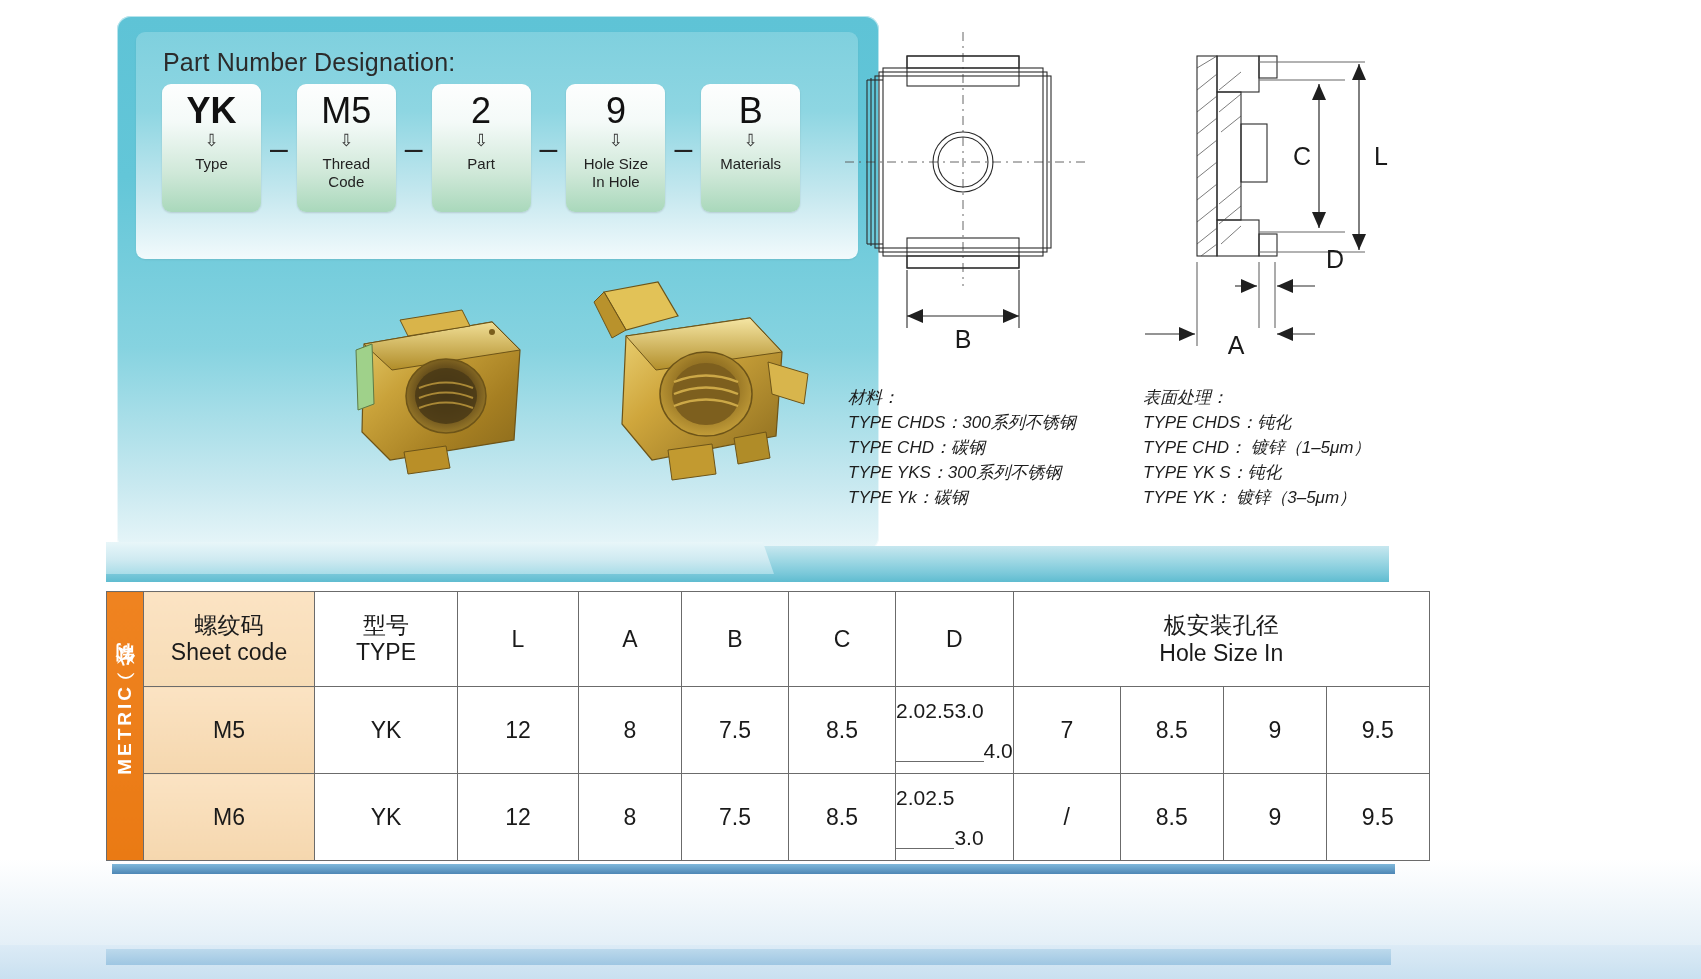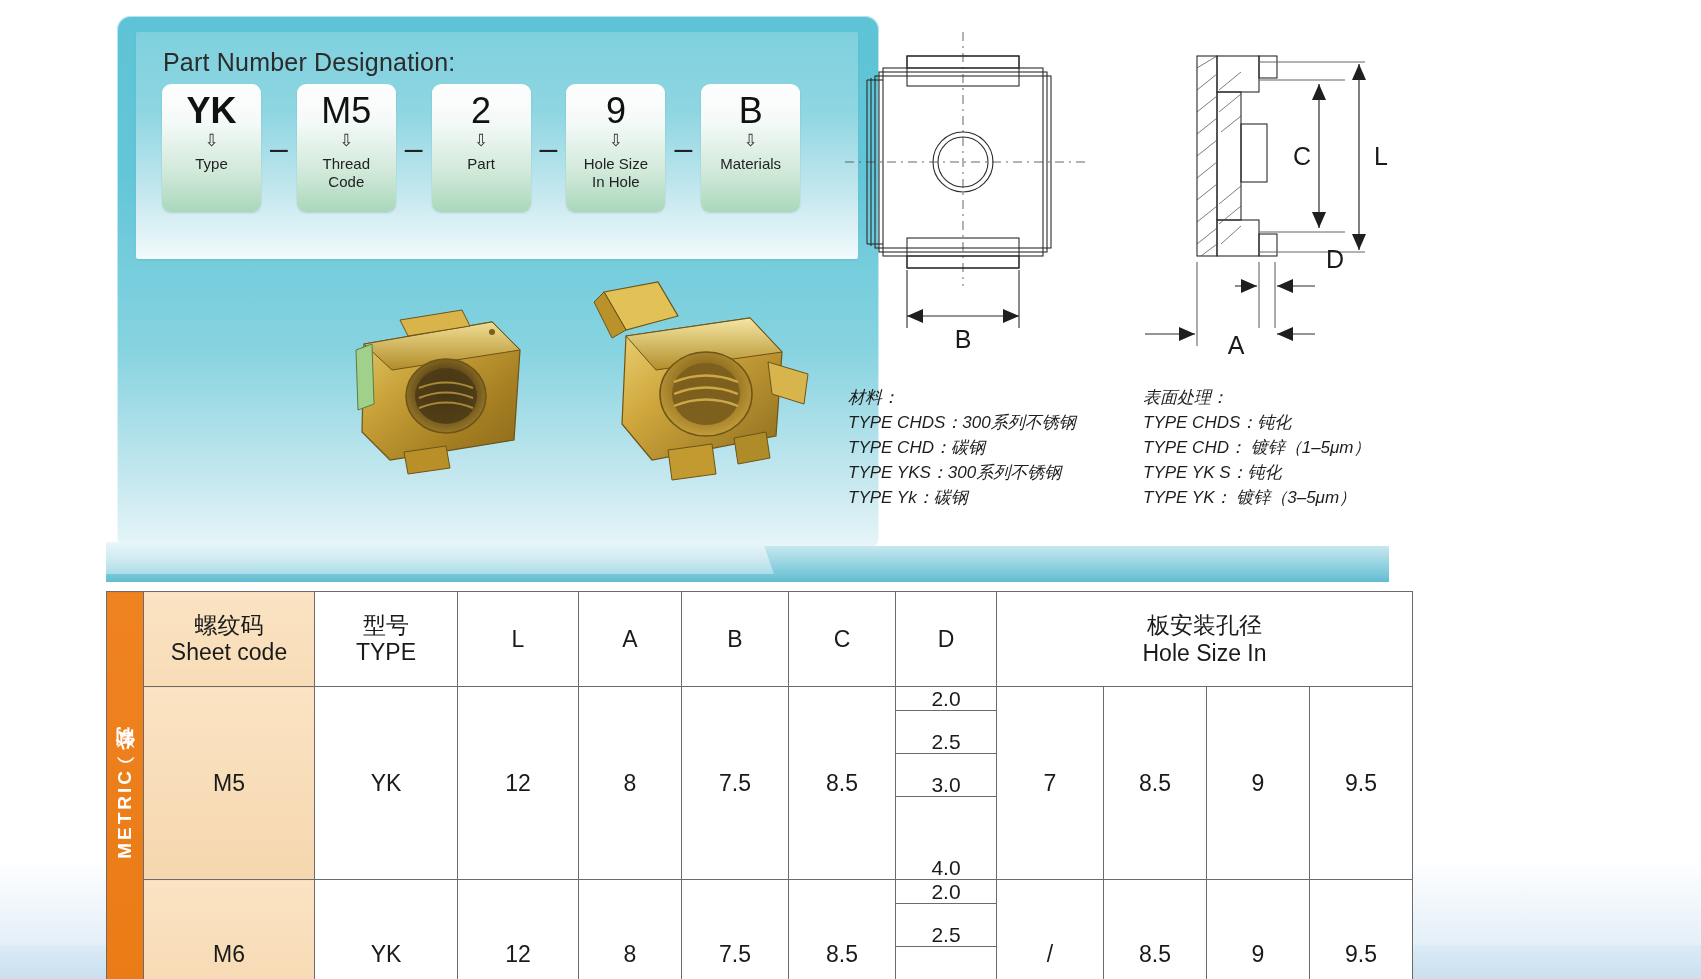--- a/index.html
+++ b/index.html
@@ -25,21 +25,21 @@
   
   .hero{
     position:absolute;left:117px;top:16px;width:762px;height:535px;
     border-radius:14px;
     background:linear-gradient(to bottom,#5ec3d6 0%,#63c6d8 30%,#86d3e0 62%,#c9e9f0 88%,#e9f6f9 100%);
     box-shadow:0 0 0 1px rgba(255,255,255,.55) inset;
     z-index:2;
   }
   .hero-inner{
     position:absolute;left:19px;top:16px;width:722px;height:227px;
-    border-radius:2px;
+    border-radius:9px;
     background:linear-gradient(to bottom,#7fd0de 0%,#8ed6e2 35%,#c6e8ef 72%,#f2fafc 100%);
     box-shadow:0 1px 2px rgba(0,0,0,.08);
   }
   .pn-title{
     position:absolute;left:27px;top:16px;
     font-size:25px;color:#2b2b2b;letter-spacing:.2px;
   }
   .pn-row{
     position:absolute;left:26px;top:52px;
     display:flex;align-items:flex-start;
@@ -136,21 +136,21 @@
   .col-a{width:100px;}
   .col-b{width:104px;}
   .col-c{width:104px;}
   .col-d{width:100px;padding:0;}
   .col-h1{width:104px;}
   .col-h2{width:100px;}
   .col-h3{width:100px;}
   .col-h4{width:100px;}
   .row-body td{height:84px;background:linear-gradient(to bottom,#ffffff 0%,#f2f8fb 100%);}
   .row-body td.td-thread{height:84px;}
-  .d-stack{display:flex;flex-direction:column;width:100%;gap:19px;}
+  .d-stack{display:flex;width:100%;}
   .d-stack div{
     border-bottom:1px solid #6b6b6b;
     font-size:21px;line-height:21px;padding:1px 0;
   }
   .d-stack div:last-child{border-bottom:none;margin-top:40px;}
   .hdr-holesize{font-size:21px;line-height:28px;}
 
   
   .tbl-shadow{
     position:absolute;left:112px;top:864px;width:1283px;height:10px;

